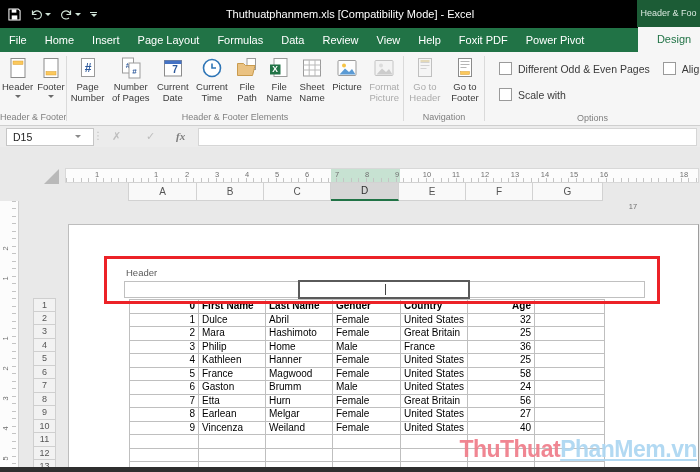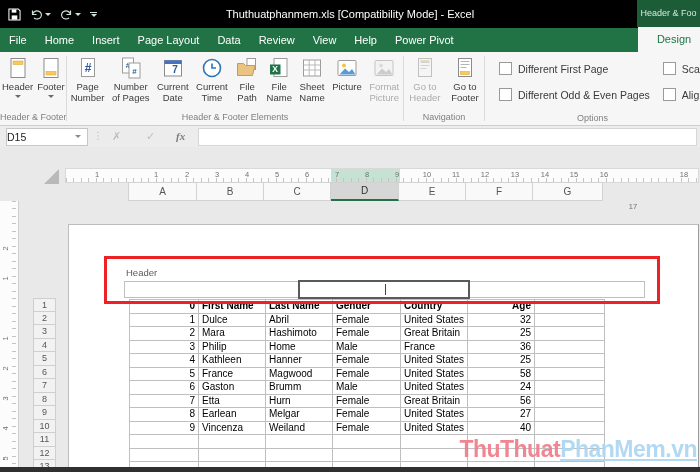--- a/index.html
+++ b/index.html
@@ -34,21 +34,21 @@
   .caret{width:0;height:0;border-left:3px solid transparent;border-right:3px solid transparent;
          border-top:3px solid #6a6a6a;margin-top:2px;}
   .opt-wrap{display:flex;flex-direction:column;flex-wrap:wrap;align-content:flex-start;
             height:54px;padding:8px 0 0 14px;}
   .cb{display:flex;align-items:center;height:17px;margin-bottom:9px;margin-right:13px;
       font-size:10.5px;color:#3a3a3a;white-space:nowrap;}
   .cb .box{width:11px;height:11px;background:#fff;border:1px solid #9a9a9a;margin-right:6px;flex:none;}
   
   .fbar{position:absolute;left:0;top:126px;width:700px;height:21px;background:#ececec;}
   .namebox{position:absolute;left:6px;top:2px;width:80px;height:16px;background:#fff;
-           border:1px solid #c6c6c6;font-size:10.5px;color:#222;line-height:16px;}
+           border:1px solid #c6c6c6;font-size:10.5px;color:#222;line-height:16px;padding-left:6px;}
   .nb-caret{position:absolute;left:75px;top:9px;width:0;height:0;border-left:3px solid transparent;
             border-right:3px solid transparent;border-top:3px solid #8a8a8a;}
   .fdots{position:absolute;left:93px;top:2px;color:#bdbdbd;font-size:10px;line-height:16px;}
   .fbtn{position:absolute;top:2px;font-size:11px;line-height:17px;color:#bdbdbd;}
   .fx{color:#7c7c7c;font-family:"Liberation Serif",serif;font-style:italic;font-weight:bold;}
   .finput{position:absolute;left:198px;right:3px;top:2px;height:16px;background:#fff;border:1px solid #d6d6d6;}
   
   .ws{position:absolute;left:0;top:147px;width:700px;height:320px;background:#e9e9e9;overflow:hidden;}
   .hruler{position:absolute;left:65px;top:21px;width:632px;height:13px;background:#fcfcfc;
           border:1px solid #d8d8d8;}
@@ -129,24 +129,26 @@
     </div>
     <div class="title">Thuthuatphanmem.xls  [Compatibility Mode] -  Excel</div>
     <div class="ctxhdr">Header &amp; Foo</div>
   </div>
 
   <div class="tabrow" id="tabs">
       <div class="tab">File</div>
       <div class="tab">Home</div>
       <div class="tab">Insert</div>
       <div class="tab">Page Layout</div>
+      <div class="tab">Formulas</div>
       <div class="tab">Data</div>
       <div class="tab">Review</div>
       <div class="tab">View</div>
       <div class="tab">Help</div>
+      <div class="tab">Foxit PDF</div>
       <div class="tab">Power Pivot</div>
     </div>
   <div class="designtab">Design</div>
 
   <div class="ribbon">
     <div class="grp" style="width:66px;">
       <div class="grp-body" id="g0">
           <div class="rbtn">
             <span class="ric"><svg viewBox="0 0 24 24">
                 <rect x="5" y="2.5" width="14" height="19" fill="#fff" stroke="#8b8b8b"></rect>
@@ -269,24 +271,20 @@
               </svg></span>
             <span>Go to</span>
             <span>Footer</span>
           </div>
         </div>
       <div class="grp-label">Navigation</div>
     </div>
     <div class="gsep"></div>
     <div class="grp" style="flex:1;">
       <div class="grp-body opt-wrap" id="g3" style="justify-content:flex-start;">
-          <label class="cb">
-            <span class="box"></span>
-            <span>Different First Page</span>
-          </label>
           <label class="cb">
             <span class="box"></span>
             <span>Different Odd &amp; Even Pages</span>
           </label>
           <label class="cb">
             <span class="box"></span>
             <span>Scale with</span>
           </label>
           <label class="cb">
             <span class="box"></span>

